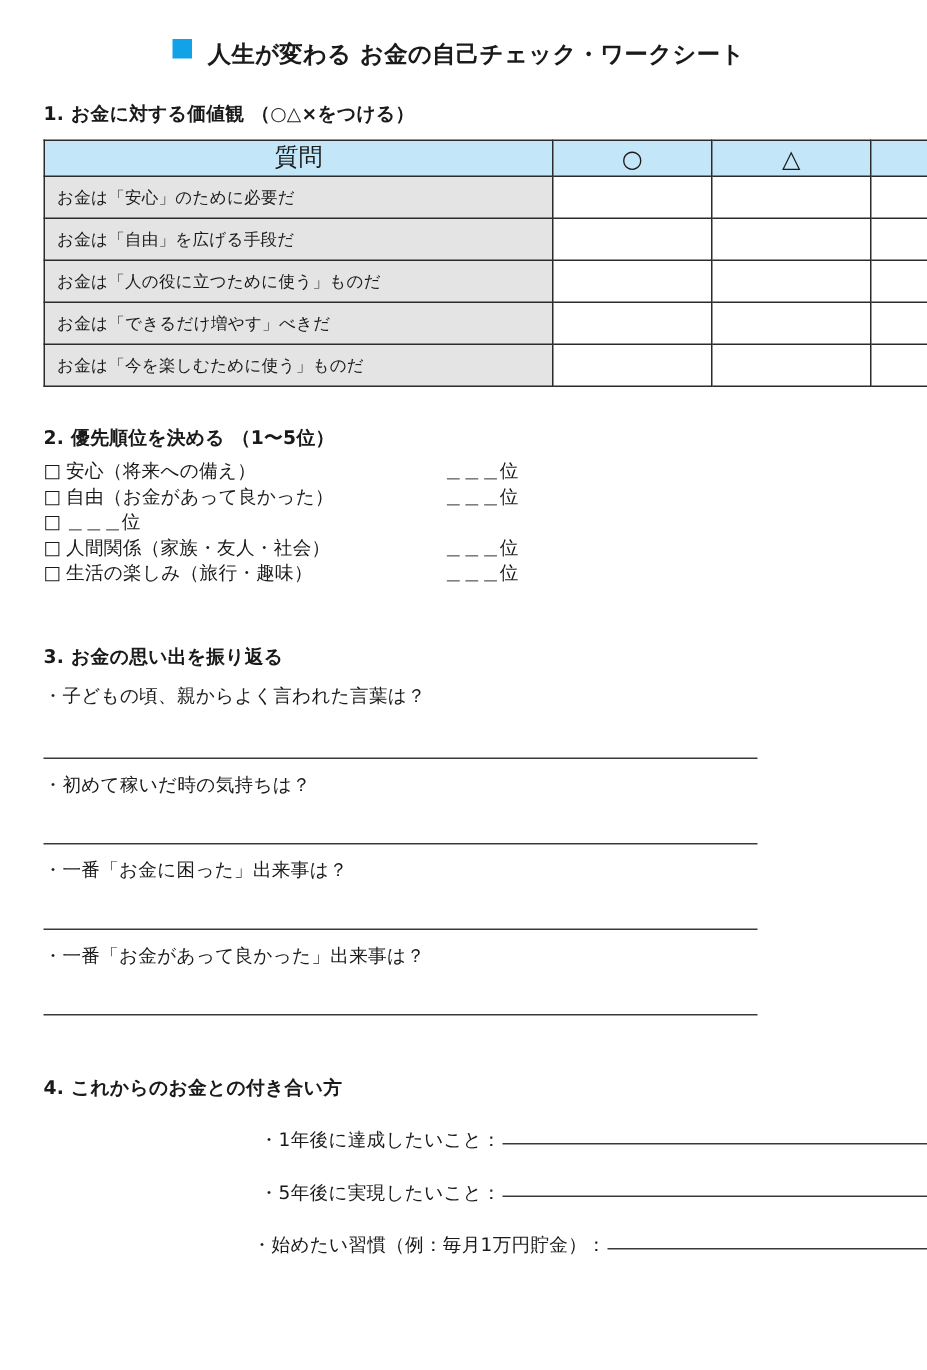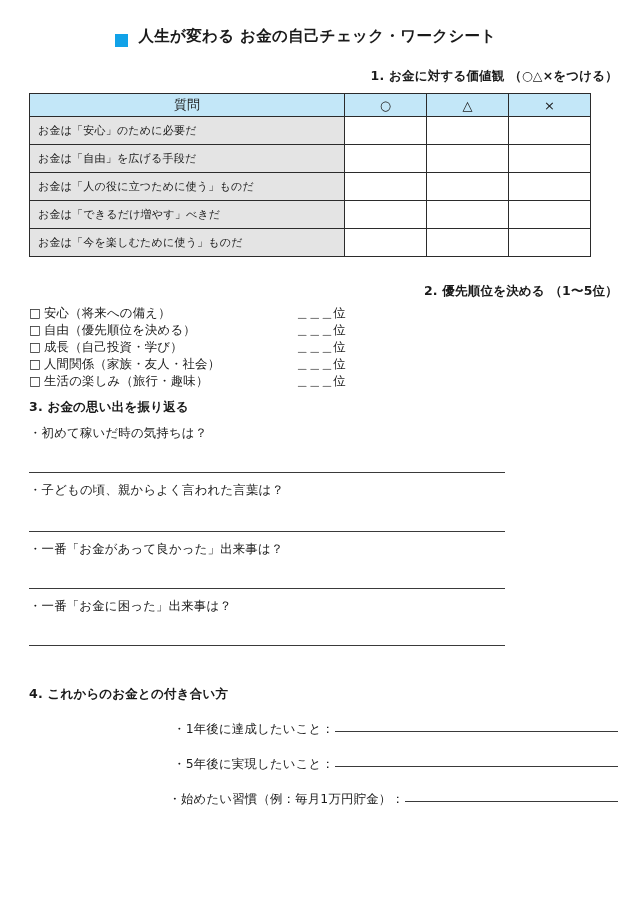--- a/index.html
+++ b/index.html
@@ -19,21 +19,21 @@
     position: relative;
     width: 618px;
     height: 913px;
     padding: 0;
     box-sizing: border-box;
   }
 
   
   .title-row {
     display: flex;
-    align-items: flex-end;
+    align-items: flex-start;
     justify-content: center;
     gap: 10px;
     margin: 26px 0 0 0;
     padding-right: 6px;
   }
   .title-marker {
     width: 13px;
     height: 13px;
     background: #11a2e8;
     flex: 0 0 auto;
@@ -49,58 +49,58 @@
 
   
   .section-heading {
     font-size: 12.5px;
     font-weight: 700;
     margin-left: 29px;
     letter-spacing: 0.2px;
   }
 
   
-  .s1-heading { margin-top: 21px; text-align: right; }
+  .s1-heading { margin-top: 21px; }
   table.valuesheet {
     border-collapse: collapse;
     margin-left: 29px;
     margin-top: 8px;
     width: 557px;
     table-layout: fixed;
   }
   table.valuesheet th,
   table.valuesheet td {
     border: 1px solid #2b2b2b;
     font-weight: normal;
     font-size: 12px;
   }
   table.valuesheet thead th {
     background: #c3e7f8;
     height: 20px;
     text-align: center;
-    font-size: 13px;
-    padding: 1px 0;
+    font-size: 16px;
+    padding: 1px 12px;
   }
   table.valuesheet thead th.q-head { width: 314px; }
   table.valuesheet thead th.mark-head { width: 81px; }
   table.valuesheet tbody td.q-cell {
     background: #e4e4e4;
     text-align: left;
     padding: 0 0 0 8px;
     height: 25px;
     font-size: 11px;
     letter-spacing: 0.2px;
   }
   table.valuesheet tbody td.answer-cell {
     background: #ffffff;
     height: 25px;
   }
 
   
-  .s2-heading { margin-top: 26px; text-align: right; }
+  .s2-heading { margin-top: 26px; }
   .priority-list {
     margin: 4px 0 0 29px;
     padding: 0;
     list-style: none;
   }
   .priority-item {
     display: flex;
     align-items: baseline;
     font-size: 12.4px;
     line-height: 17px;
@@ -118,21 +118,21 @@
     width: 252px;
     white-space: nowrap;
   }
   .pi-rank {
     flex: 0 0 auto;
     white-space: pre;
     letter-spacing: 0;
   }
 
   
-  .s3-heading { margin-top: 10px; }
+  .s3-heading { margin-top: 40px; }
   .qa-block { margin-top: 9px; }
   .qa-prompt {
     font-size: 12.4px;
     margin-left: 29px;
     letter-spacing: 0.2px;
     white-space: nowrap;
   }
   .qa-rule {
     width: 476px;
     height: 0;
@@ -223,56 +223,55 @@
   <div class="section-heading s2-heading">2. 優先順位を決める （1〜5位）</div>
 
   <ul class="priority-list">
     <li class="priority-item">
       <span class="pi-box">□</span>
       <span class="pi-label">安心（将来への備え）</span>
       <span class="pi-rank">＿＿＿位</span>
     </li>
     <li class="priority-item">
       <span class="pi-box">□</span>
-      <span class="pi-label">自由（優先順位を決める）</span>
-      <span class="pi-rank">＿＿＿位</span>
-    </li>
-    <li class="priority-item">
-      <span class="pi-box">□</span>
-      <span class="pi-label">成長（自己投資・学び）</span>
+      <span class="pi-label">自由（お金があって良かった）</span>
+      <span class="pi-rank">＿＿＿位</span>
+    </li>
+    <li class="priority-item">
+      <span class="pi-box">□</span>
       <span class="pi-rank">＿＿＿位</span>
     </li>
     <li class="priority-item">
       <span class="pi-box">□</span>
       <span class="pi-label">人間関係（家族・友人・社会）</span>
       <span class="pi-rank">＿＿＿位</span>
     </li>
     <li class="priority-item">
       <span class="pi-box">□</span>
       <span class="pi-label">生活の楽しみ（旅行・趣味）</span>
       <span class="pi-rank">＿＿＿位</span>
     </li>
   </ul>
 
   <div class="section-heading s3-heading">3. お金の思い出を振り返る</div>
 
+  <div class="qa-block first">
+    <div class="qa-prompt">・子どもの頃、親からよく言われた言葉は？</div>
+    <div class="qa-rule"></div>
+  </div>
   <div class="qa-block">
     <div class="qa-prompt">・初めて稼いだ時の気持ちは？</div>
     <div class="qa-rule"></div>
   </div>
-  <div class="qa-block first">
-    <div class="qa-prompt">・子どもの頃、親からよく言われた言葉は？</div>
+  <div class="qa-block">
+    <div class="qa-prompt">・一番「お金に困った」出来事は？</div>
     <div class="qa-rule"></div>
   </div>
   <div class="qa-block">
     <div class="qa-prompt">・一番「お金があって良かった」出来事は？</div>
-    <div class="qa-rule"></div>
-  </div>
-  <div class="qa-block">
-    <div class="qa-prompt">・一番「お金に困った」出来事は？</div>
     <div class="qa-rule"></div>
   </div>
 
   <div class="section-heading s4-heading">4. これからのお金との付き合い方</div>
 
   <div class="fill-line">
     <span class="fl-label">・1年後に達成したいこと：</span>
     <span class="fl-rule long"></span>
   </div>
   <div class="fill-line">

